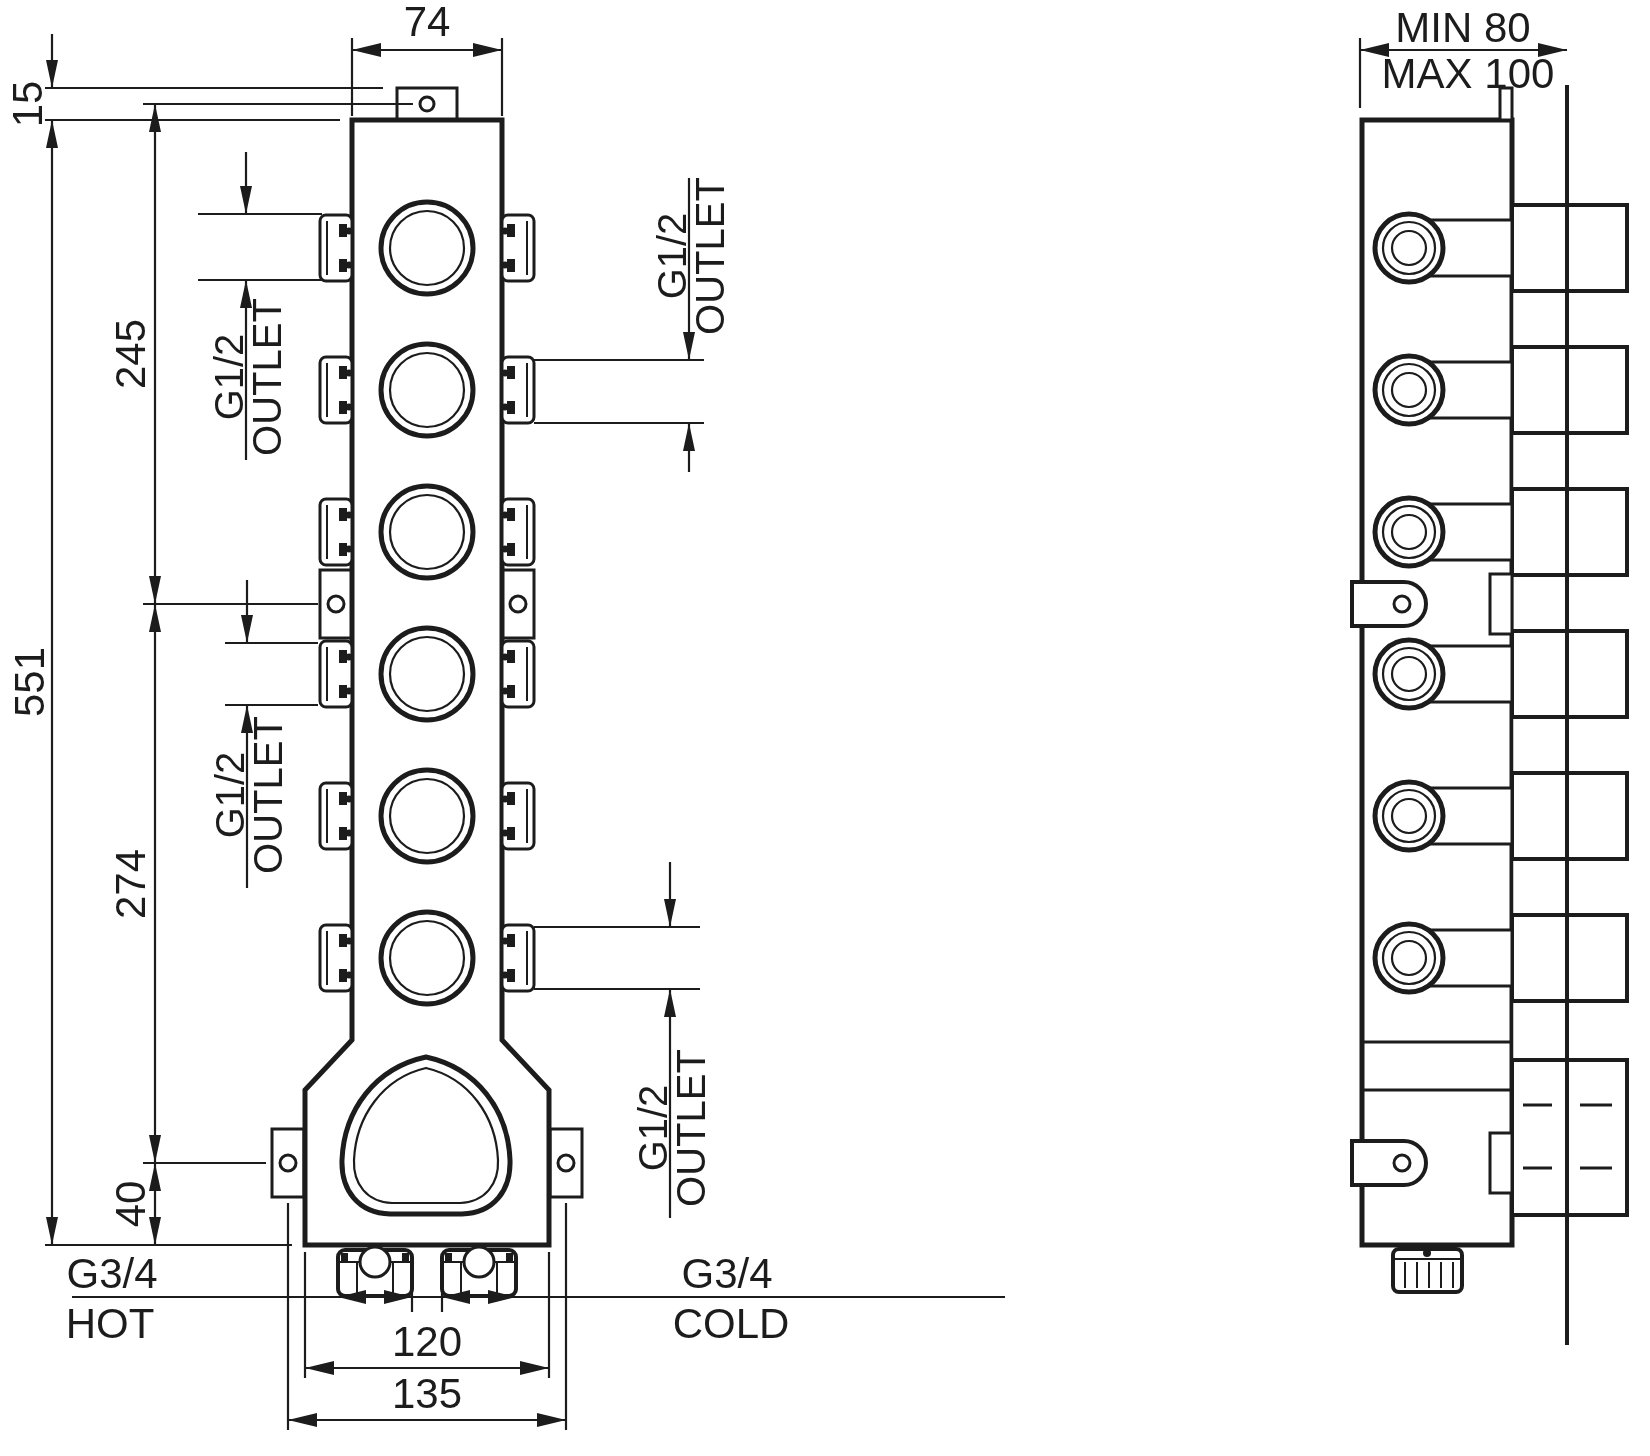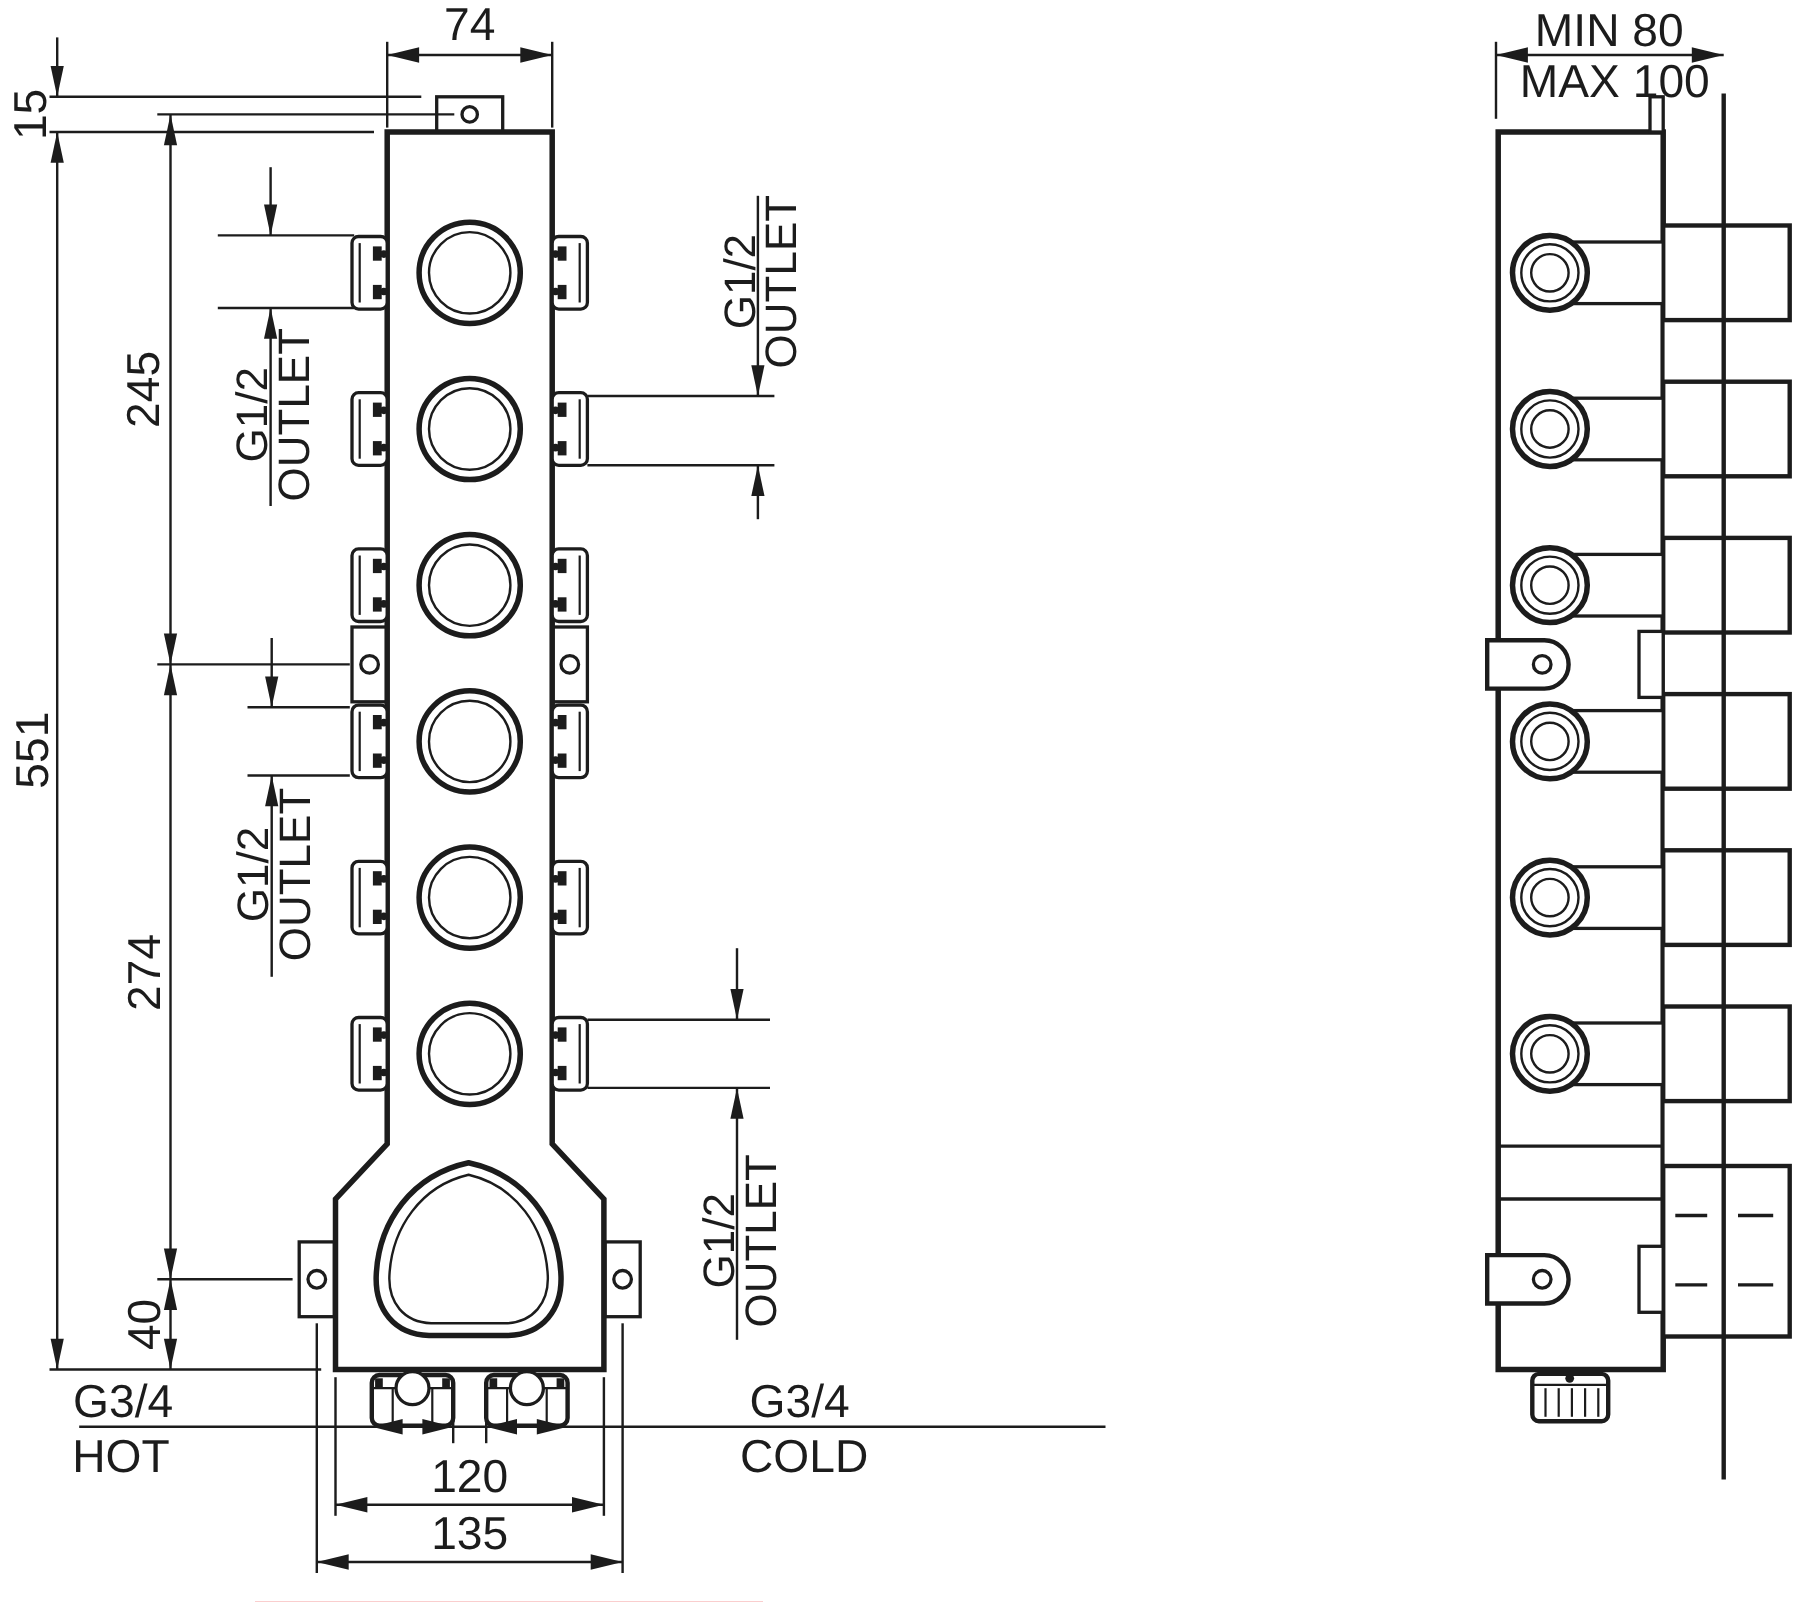--- a/index.html
+++ b/index.html
@@ -1,16 +1,16 @@
 <!DOCTYPE html>
 <html><head>
 <meta charset="utf-8">
 <style>
   html,body{margin:0;padding:0;background:#ffffff;}
-  .sheet{width:1650px;height:1456px;background:#ef4444;position:relative;font-family:"Liberation Sans",sans-serif;}
+  .sheet{width:1650px;height:1456px;background:#14b8a6;position:relative;font-family:"Liberation Sans",sans-serif;}
   svg{display:block;}
   text{font-family:"Liberation Sans",sans-serif;fill:#1c1c1c;}
   .dimtxt{font-size:42px;}
   .lbltxt{font-size:40px;}
 </style>
 </head>
 <body>
 
 <div class="sheet">
 <svg width="1650" height="1456" viewBox="0 0 1650 1456">

